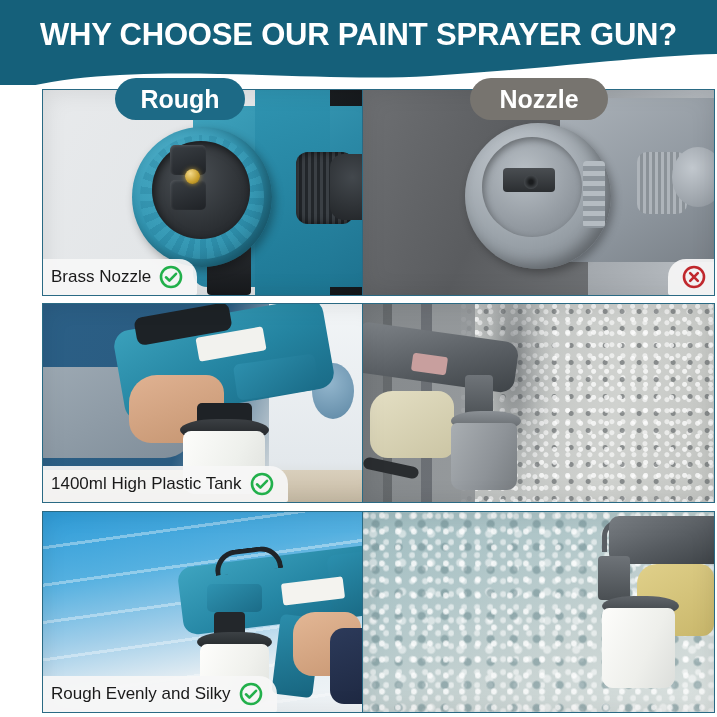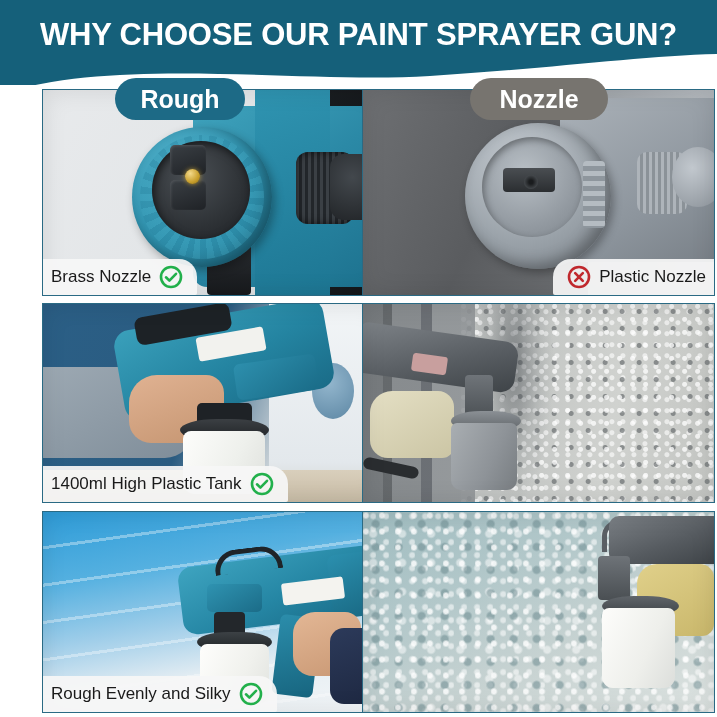--- a/index.html
+++ b/index.html
@@ -304,21 +304,20 @@
           <div class="p2-nub"></div>
             <div class="p2-eye"></div>
         </div>
         <div class="edge-shade"></div>
       </div>
       <div class="caption caption-right">
         <svg class="mark" viewBox="0 0 24 24">
           <circle cx="12" cy="12" r="10" fill="none" stroke="#c0282d" stroke-width="2.6"></circle>
           <path d="M8.2 8.2 L15.8 15.8 M15.8 8.2 L8.2 15.8" fill="none" stroke="#c0282d" stroke-width="2.6" stroke-linecap="round"></path>
         </svg>
-        <span class="caption-text">Plastic Nozzle</span>
       </div>
     </div>
   </div>
 
   <div class="cmp-row row-2">
 
     <div class="panel panel-left">
       <div class="photo bg-p3">
         <div class="art">
           <div class="p3-wall"></div>

